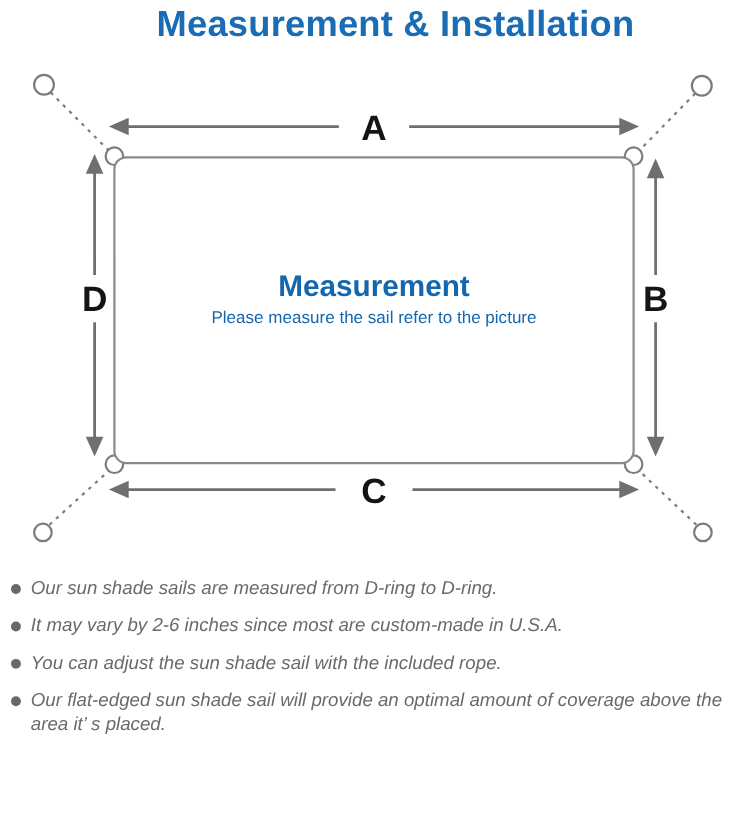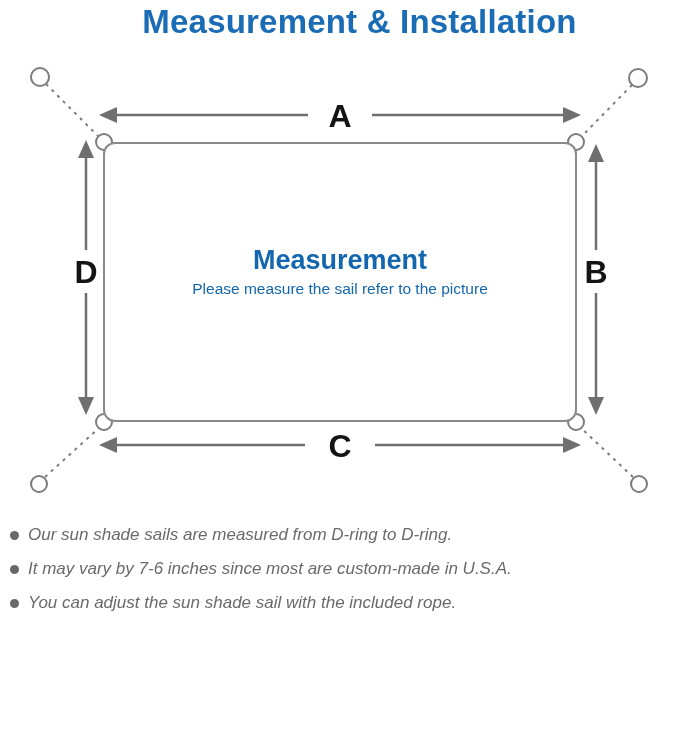--- a/index.html
+++ b/index.html
@@ -123,21 +123,25 @@
     </svg>
   </div>
 
   <ul class="notes">
     <li>
       <span class="bullet"></span>
       <span class="note-text">Our sun shade sails are measured from D-ring to D-ring.</span>
     </li>
     <li>
       <span class="bullet"></span>
-      <span class="note-text">It may vary by 7-6 inches since most are custom-made in U.S.A.</span>
+      <span class="note-text">It may vary by 2-6 inches since most are custom-made in U.S.A.</span>
     </li>
     <li>
       <span class="bullet"></span>
       <span class="note-text">You can adjust the sun shade sail with the included rope.</span>
+    </li>
+    <li>
+      <span class="bullet"></span>
+      <span class="note-text">Our flat-edged sun shade sail will provide an optimal amount of coverage above the area it’ s placed.</span>
     </li>
   </ul>
 
 </div>
 
 </body></html>

